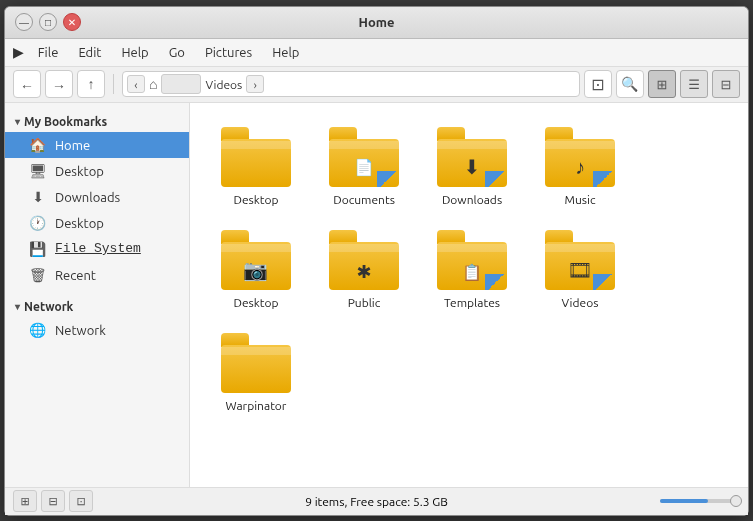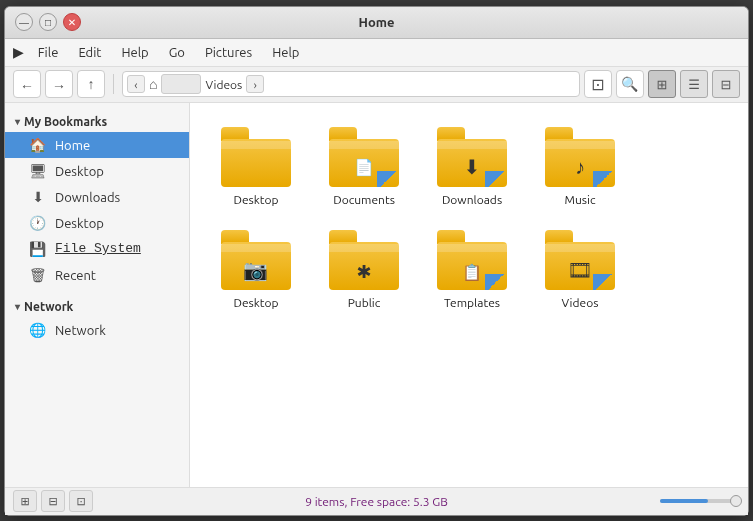--- a/index.html
+++ b/index.html
@@ -327,21 +327,21 @@
       align-items: center;
       justify-content: center;
       cursor: pointer;
       font-size: 11px;
       color: #555;
     }
     .statusbar-text {
       flex: 1;
       text-align: center;
       font-size: 12px;
-      color: #701a75;
+      color: #000000;
     }
     .zoom-slider {
       display: flex;
       align-items: center;
       gap: 4px;
     }
     .slider-track {
       width: 80px;
       height: 4px;
       background: #ccc;
@@ -538,20 +538,28 @@
           <div class="folder-icon">
             <div class="folder-tab"></div>
             <div class="folder-body"></div>
             <div class="folder-highlight"></div>
             <div class="folder-badge"></div>
             <span class="folder-overlay">🎞</span>
           </div>
           <span class="file-name">Videos</span>
         </div>
 
+        <div class="file-item">
+          <div class="folder-icon">
+            <div class="folder-tab"></div>
+            <div class="folder-body"></div>
+            <div class="folder-highlight"></div>
+          </div>
+          <span class="file-name">Warpinator</span>
+        </div>
       </div>
     </div>
   </div>
 
   <div class="statusbar">
     <div class="statusbar-left">
       <div class="status-btn">⊞</div>
       <div class="status-btn">⊟</div>
       <div class="status-btn">⊡</div>
     </div>

